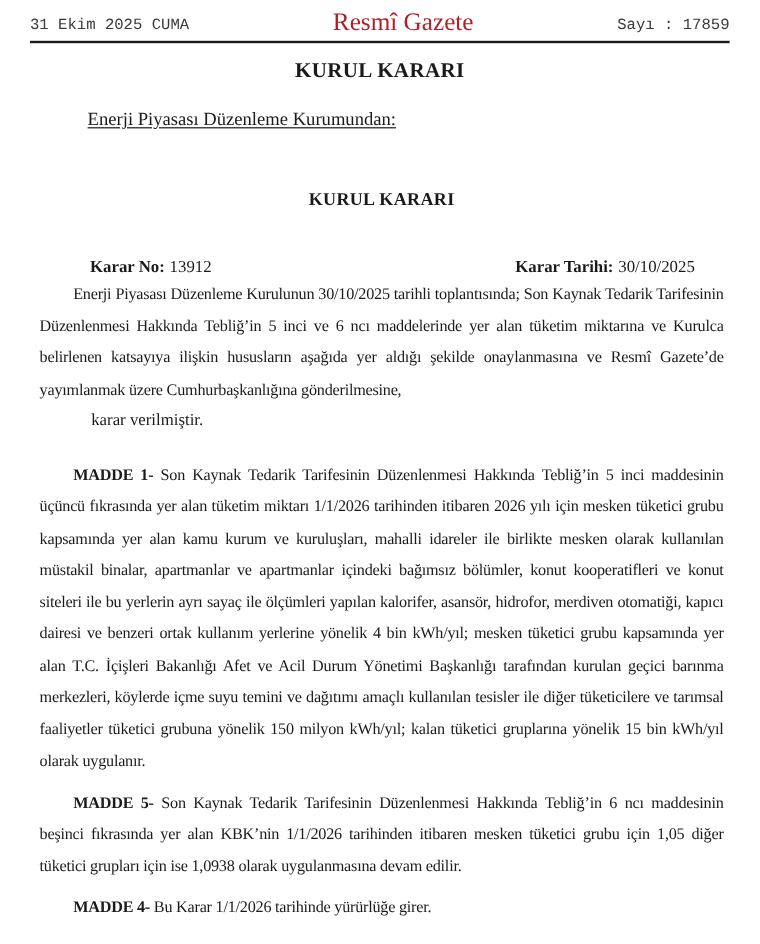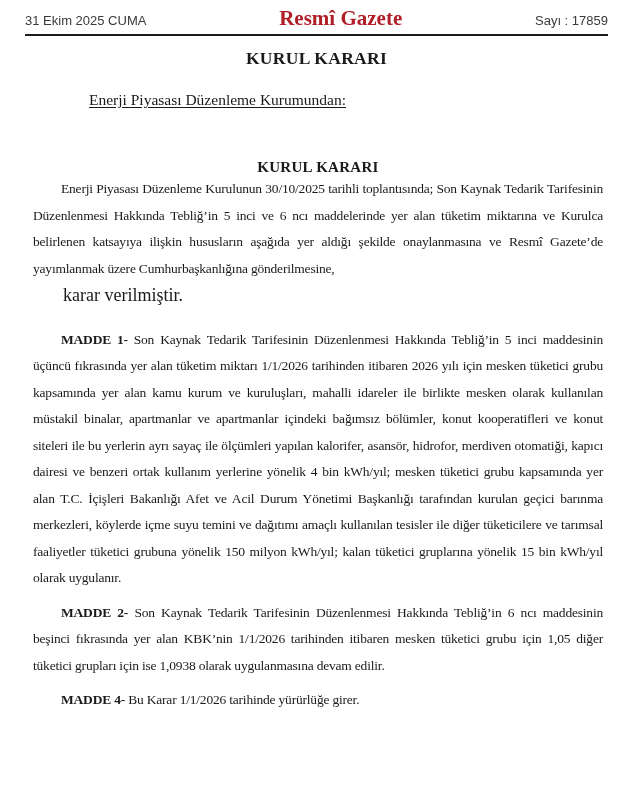--- a/index.html
+++ b/index.html
@@ -14,41 +14,41 @@
   }
   .gz-header {
     display: flex;
     justify-content: space-between;
     align-items: flex-end;
     margin: 0 25px;
     padding: 8px 0 5px 0;
     border-bottom: 2px solid #1b1b1b;
   }
   .gz-date, .gz-issue {
-    font-family: Liberation Sans, sans-serif;
+    font-family: Liberation Mono, monospace;
     font-size: 13px;
     color: #3a3a3a;
     line-height: 1.2;
   }
   .gz-masthead {
     font-family: "Liberation Serif", serif;
     font-size: 21px;
-    font-weight: bold;
+    font-weight: normal;
     line-height: 1;
   }
   .main-title {
     font-size: 17.5px;
     font-weight: bold;
     text-align: center;
     letter-spacing: 0.3px;
     margin: 12px 0 0 0;
   }
   .content { padding: 0 30px 10px 33px; }
   .authority {
-    margin: 22px 0 0 56px;
+    margin: 22px 0 0 40px;
     font-size: 15.5px;
     text-decoration: underline;
     text-underline-offset: 2px;
   }
   .decision-title {
     text-align: center;
     font-size: 15px;
     font-weight: bold;
     letter-spacing: 0.3px;
     margin: 50px 0 0 0;
@@ -65,22 +65,22 @@
   .para {
     font-size: 13.5px;
     line-height: 26.5px;
     letter-spacing: -0.2px;
     text-align: justify;
     margin: 0;
   }
   .first-indent { text-indent: 28px; }
   .intro { }
   .closing {
-    margin: 0 0 0 30px;
-    font-size: 18px;
+    margin: 0 0 0 43px;
+    font-size: 14px;
     line-height: 26.5px;
   }
   .article { margin-top: 8px; }
   .article.first { margin-top: 18px; }
   .seg-b { font-weight: bold; margin-top: 36px; }
   .seg-i { }
 </style>
 </head>
 <body>
 
@@ -93,25 +93,33 @@
   </div>
 
   <h1 class="main-title">KURUL KARARI</h1>
 
   <div class="content">
 
     <div class="authority">Enerji Piyasası Düzenleme Kurumundan:</div>
 
     <h2 class="decision-title">KURUL KARARI</h2>
 
+    <div class="decision-meta">
+      <span>
+        <span class="meta-label">Karar No:</span><span class="meta-value">13912</span>
+      </span>
+      <span>
+        <span class="meta-label">Karar Tarihi:</span><span class="meta-value">30/10/2025</span>
+      </span>
+    </div>
 
     <p class="para first-indent intro">Enerji Piyasası Düzenleme Kurulunun 30/10/2025 tarihli toplantısında; Son Kaynak Tedarik Tarifesinin Düzenlenmesi Hakkında Tebliğ’in 5 inci ve 6 ncı maddelerinde yer alan tüketim miktarına ve Kurulca belirlenen katsayıya ilişkin hususların aşağıda yer aldığı şekilde onaylanmasına ve Resmî Gazete’de yayımlanmak üzere Cumhurbaşkanlığına gönderilmesine,</p>
 
     <p class="closing">karar verilmiştir.</p>
 
     <p class="para first-indent article first"><span class="seg-b">MADDE 1- </span><span>Son Kaynak Tedarik Tarifesinin Düzenlenmesi Hakkında Tebliğ’in 5 inci maddesinin üçüncü fıkrasında yer alan tüketim miktarı 1/1/2026 tarihinden itibaren 2026 yılı için mesken tüketici grubu kapsamında yer alan </span><span class="seg-i">kamu kurum ve kuruluşları, mahalli idareler ile birlikte mesken olarak kullanılan müstakil binalar, apartmanlar ve apartmanlar içindeki bağımsız bölümler, konut kooperatifleri ve konut siteleri ile bu yerlerin ayrı sayaç ile ölçümleri yapılan kalorifer, asansör, hidrofor, merdiven otomatiği, kapıcı dairesi ve benzeri ortak kullanım yerleri</span><span>ne yönelik 4 bin kWh/yıl; mesken tüketici grubu kapsamında yer alan </span><span class="seg-i">T.C. İçişleri Bakanlığı Afet ve Acil Durum Yönetimi Başkanlığı tarafından kurulan geçici barınma merkezleri, köylerde içme suyu temini ve dağıtımı amaçlı kullanılan tesisler</span><span> ile diğer tüketicilere ve tarımsal faaliyetler tüketici grubuna yönelik 150 milyon kWh/yıl; kalan tüketici gruplarına yönelik 15 bin kWh/yıl olarak uygulanır.</span></p>
 
-    <p class="para first-indent article"><span class="seg-b">MADDE 2- </span><span>Son Kaynak Tedarik Tarifesinin Düzenlenmesi Hakkında Tebliğ’in 6 ncı maddesinin beşinci fıkrasında yer alan KBK’nin 1/1/2026 tarihinden itibaren mesken tüketici grubu için 1,05 diğer tüketici grupları için ise 1,0938 olarak uygulanmasına devam edilir.</span></p>
+    <p class="para first-indent article"><span class="seg-b">MADDE 5- </span><span>Son Kaynak Tedarik Tarifesinin Düzenlenmesi Hakkında Tebliğ’in 6 ncı maddesinin beşinci fıkrasında yer alan KBK’nin 1/1/2026 tarihinden itibaren mesken tüketici grubu için 1,05 diğer tüketici grupları için ise 1,0938 olarak uygulanmasına devam edilir.</span></p>
 
     <p class="para first-indent article"><span class="seg-b">MADDE 4- </span><span>Bu Karar 1/1/2026 tarihinde yürürlüğe girer.</span></p>
 
   </div>
 </div>
 
 </body></html>

